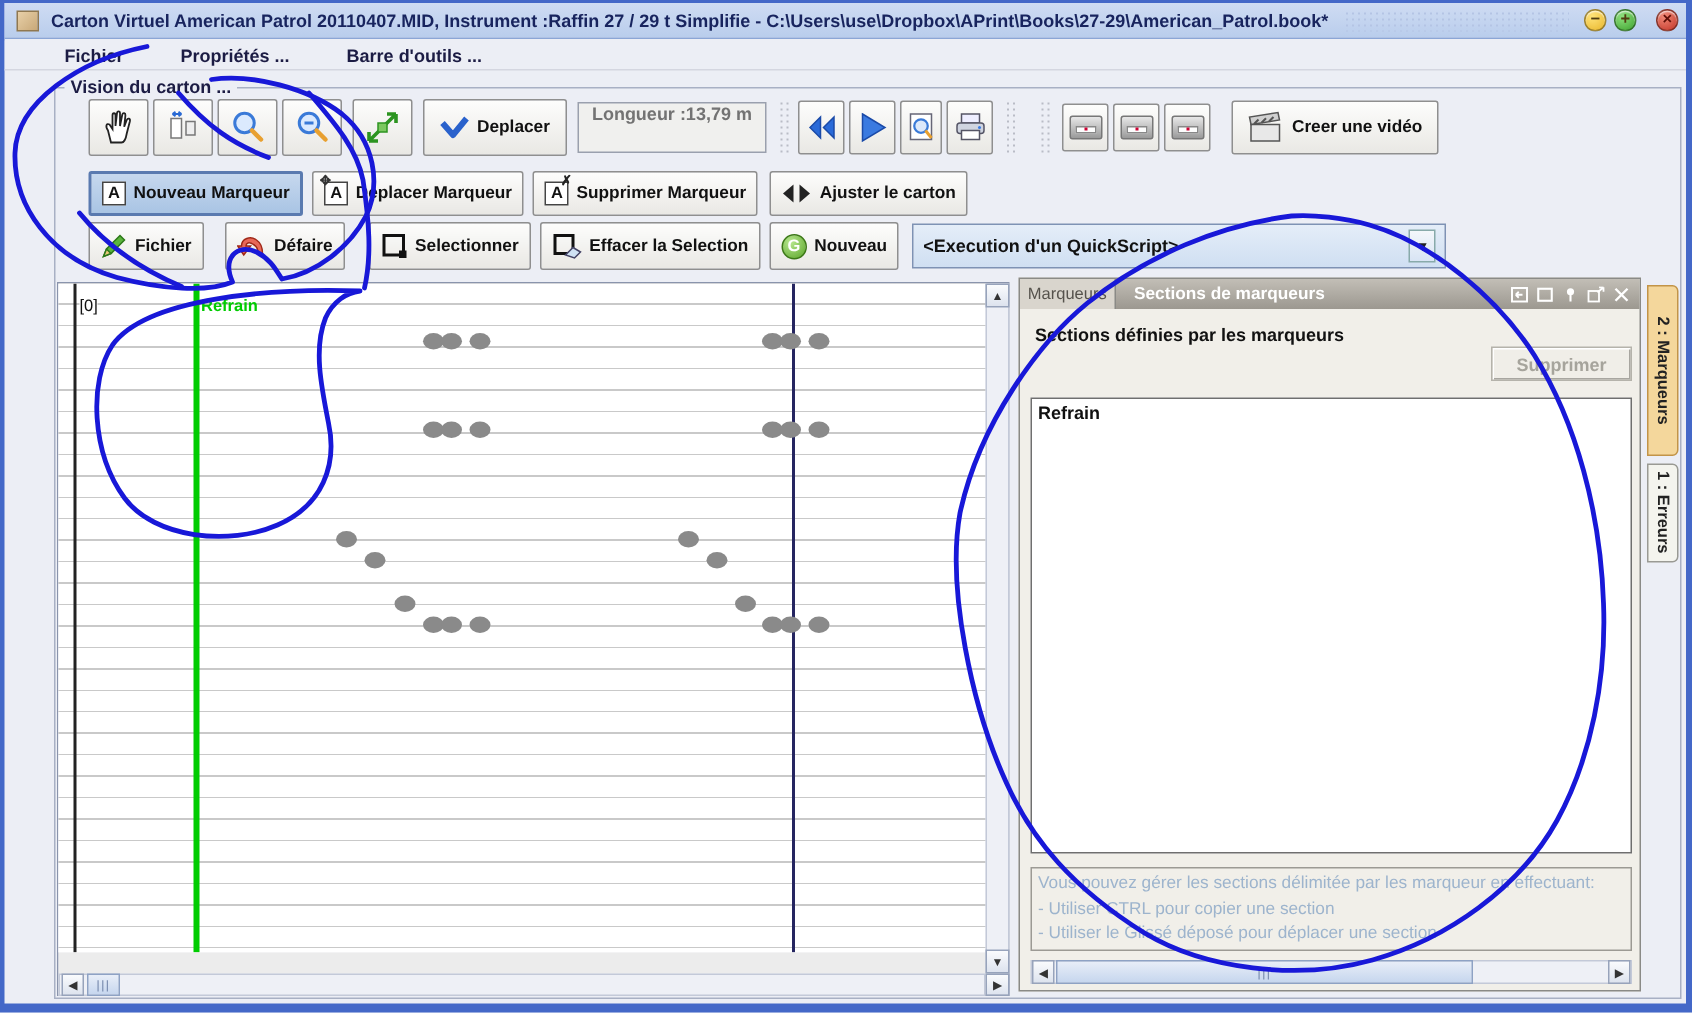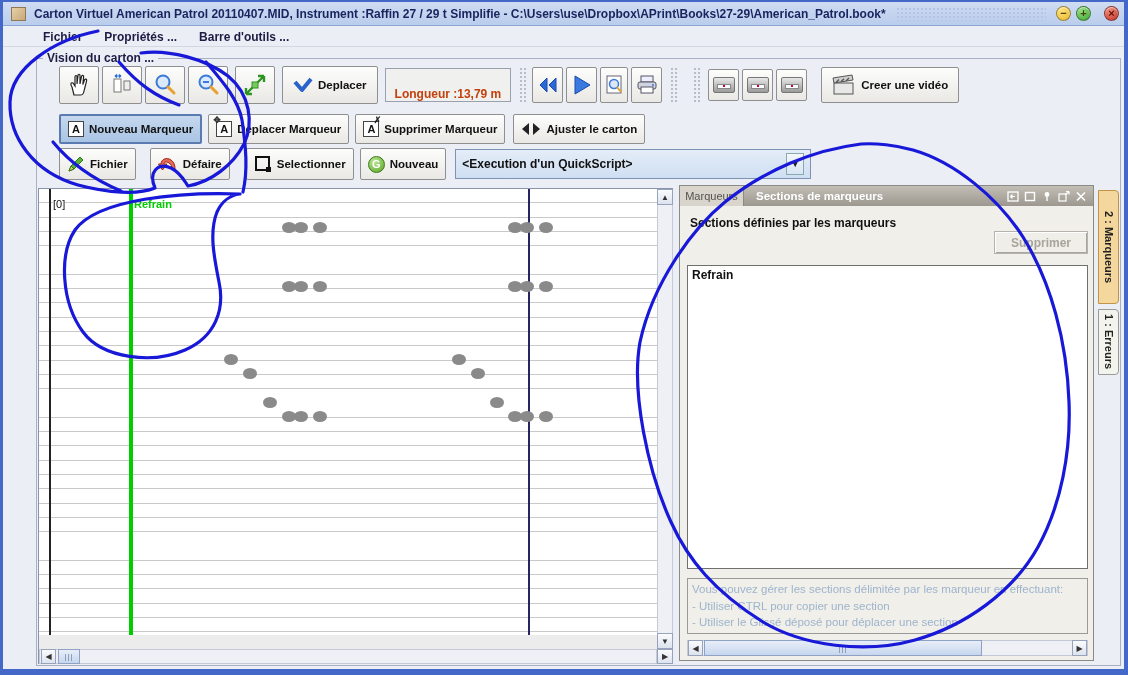--- a/index.html
+++ b/index.html
@@ -27,21 +27,21 @@
     border:1px solid rgba(0,0,0,.35); box-shadow:inset 0 1px 1px rgba(255,255,255,.7); }
   .winbtn span { position:absolute; left:50%; top:50%; transform:translate(-50%,-54%);
     font-size:11px; font-weight:bold; color:#503c10; line-height:1; }
   #btn-min  { background:radial-gradient(circle at 35% 30%, #ffe37a,#e8b62a); }
   #btn-max  { background:radial-gradient(circle at 35% 30%, #8fe07e,#3da32e); }
   #btn-close{ background:radial-gradient(circle at 35% 30%, #f08a78,#c23225); margin-left:8px; }
   #btn-close span { color:#5e0e06; }
   
   #menubar { position:absolute; left:0; top:25px; width:1121px; height:20px;
     background:#eceef5; border-bottom:1px solid #d4d6e0; display:flex; align-items:center; }
-  .menu-item { font-size:12px; font-weight:bold; color:#1c1c44; margin-left:22px; cursor:default; }
+  .menu-item { font-size:12px; font-weight:bold; color:#1c1c44; margin-left:38px; cursor:default; }
   .menu-item:first-child { margin-left:40px; }
   
   #vision-border { position:absolute; left:33px; top:56px; width:1085px; height:608px;
     border:1px solid #a8b0c4; }
   #vision-label { position:absolute; left:40px; top:49px; background:#eceef5; padding:0 4px;
     font-size:12px; font-weight:bold; color:#1c1c44; }
   
   .trow { position:absolute; display:flex; align-items:center; }
   .tbtn {
     background:linear-gradient(#fdfdfc,#e9e8e4);
@@ -49,22 +49,22 @@
     display:flex; align-items:center; justify-content:center;
     font-size:11.5px; font-weight:bold; color:#111; gap:5px; white-space:nowrap;
   }
   .sq { width:40px; height:38px; }
   .h30 { height:30px; padding:0 7px; }
   .h32 { height:32px; padding:0 7px; }
   .sep { width:9px; height:36px; margin:0 4px;
     background:radial-gradient(#b9bcc6 1px, transparent 1px); background-size:4px 4px; }
   .tbtn.selected { background:linear-gradient(#c6d8ee,#a9c4e4); border:2px solid #5a7ab0; }
   #longueur-box { height:34px; padding:0 9px; border:1px solid #9aa0ae;
-    background:#f0f0ee; display:flex; align-items:flex-end;
-    font-size:12px; font-weight:bold; color:#c2410c; }
+    background:#f0f0ee; display:flex; align-items:flex-start;
+    font-size:12px; font-weight:bold; color:#737373; }
   #quickscript-combo { width:356px; height:30px; border:1px solid #7e92b4;
     background:linear-gradient(#e4edf8,#cfdff2); display:flex; align-items:center;
     font-size:12px; font-weight:bold; color:#111; padding:0 6px; }
   #quickscript-combo .arrowbox { margin-left:auto; width:18px; height:22px;
     background:linear-gradient(#f4f7fb,#d8e4f4); border:1px solid #8aa;
     display:flex; align-items:center; justify-content:center; font-size:9px; color:#222; }
   .mini-a { width:16px; height:16px; border:1px solid #444; background:#fff;
     font-size:11px; font-weight:bold; color:#111; display:flex; align-items:center; justify-content:center; }
   .tape { width:22px; height:16px; border-radius:2px;
     background:linear-gradient(#e8e8e8,#9a9a9a); border:1px solid #777; position:relative; }
@@ -278,20 +278,27 @@
           <path d="M3 8 C3 3 9 1 13 4 C16 6 17 9 17 13 L14 13 C14 10 13 8 11 7 C8 5 6 6 6 8 L9 8 L4.5 14 L0.5 8 Z" fill="#e86858" stroke="#a02818" stroke-width="1"></path>
         </svg>
       <span>Défaire</span>
     </div>
     <div class="tbtn h32" style="margin-left:16px;">
       <svg class="icon" width="18" height="18" viewBox="0 0 18 18">
           <rect x="2" y="2" width="13" height="13" fill="none" stroke="#111" stroke-width="2"></rect>
           <rect x="12" y="12" width="5" height="5" fill="#111"></rect>
         </svg>
       <span>Selectionner</span>
+    </div>
+    <div class="tbtn h32" style="margin-left:6px;">
+      <svg class="icon" width="20" height="18" viewBox="0 0 20 18">
+          <rect x="2" y="2" width="12" height="12" fill="none" stroke="#111" stroke-width="2"></rect>
+          <path d="M9 15 L14 10 L19 13 L15 17 Z" fill="#cfe2f4" stroke="#446"></path>
+        </svg>
+      <span>Effacer la Selection</span>
     </div>
     <div class="tbtn h32" style="margin-left:6px;">
       <span class="gcircle">G</span>
       <span>Nouveau</span>
     </div>
     <div id="quickscript-combo" style="margin-left:9px;">
       <span>&lt;Execution d'un QuickScript&gt;</span>
       <span class="arrowbox">▼</span>
     </div>
   </div>

